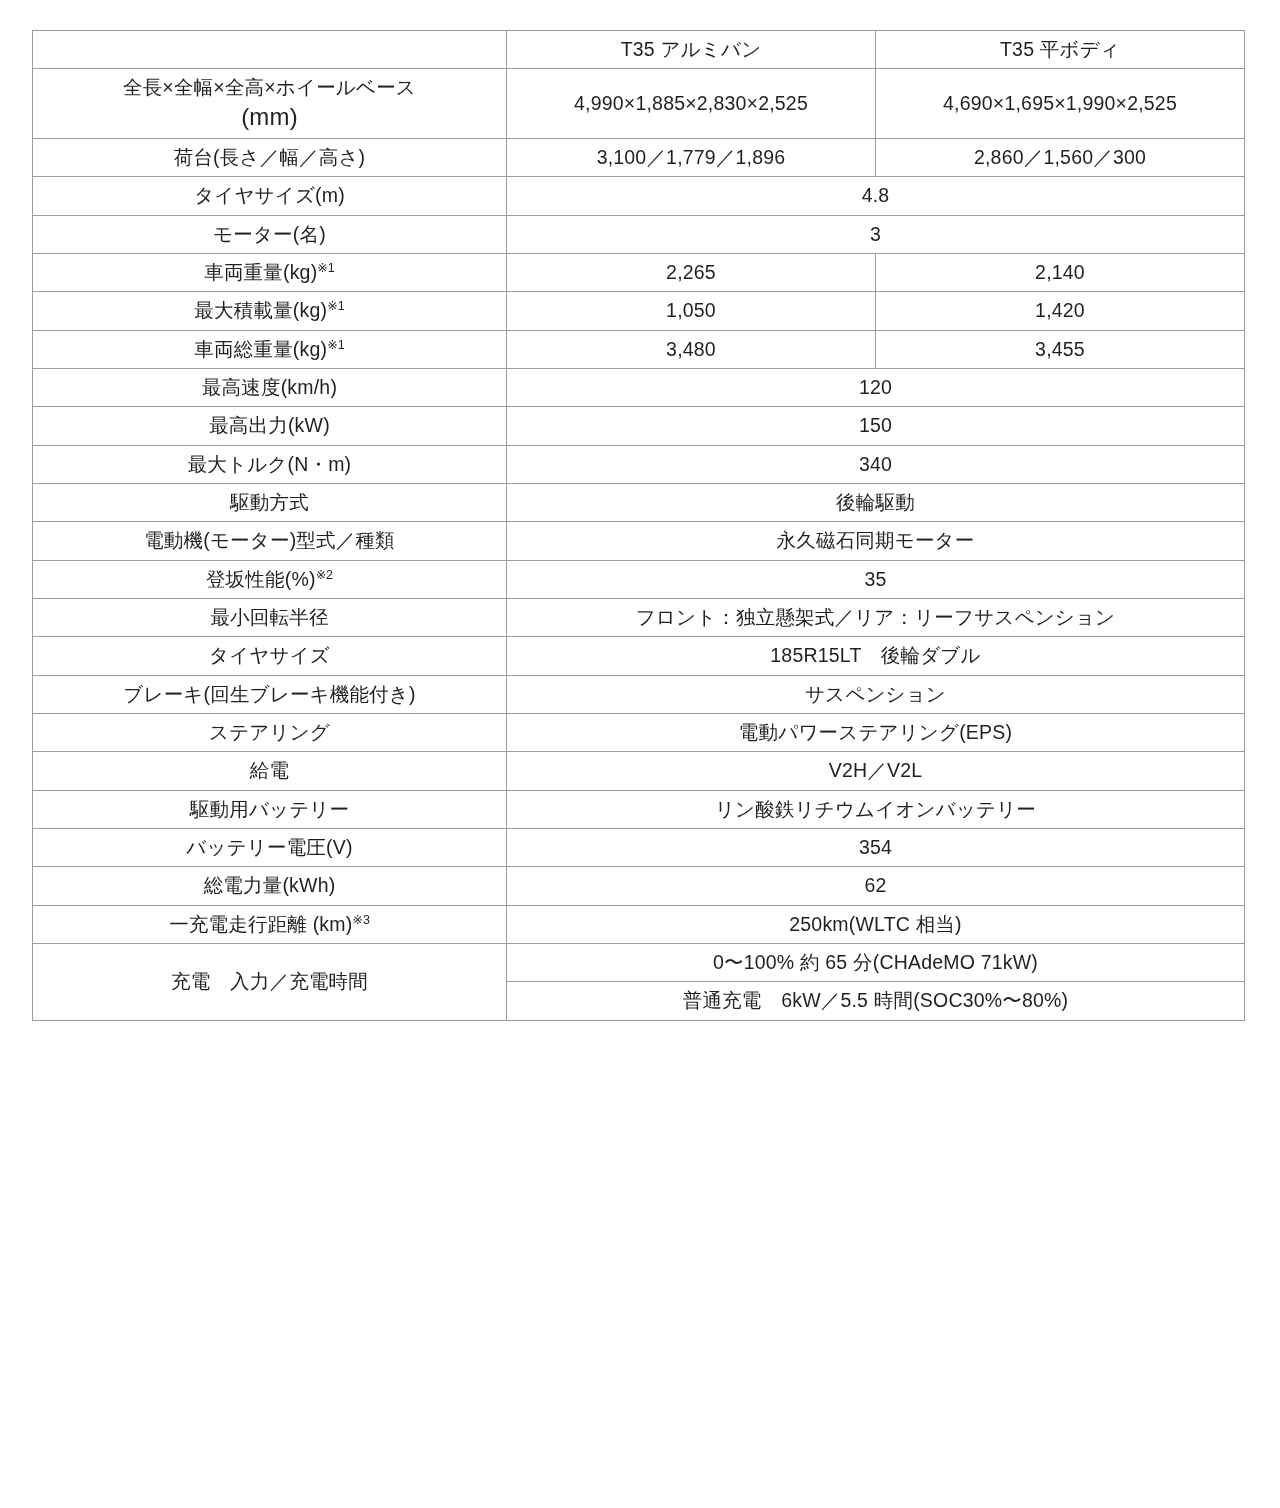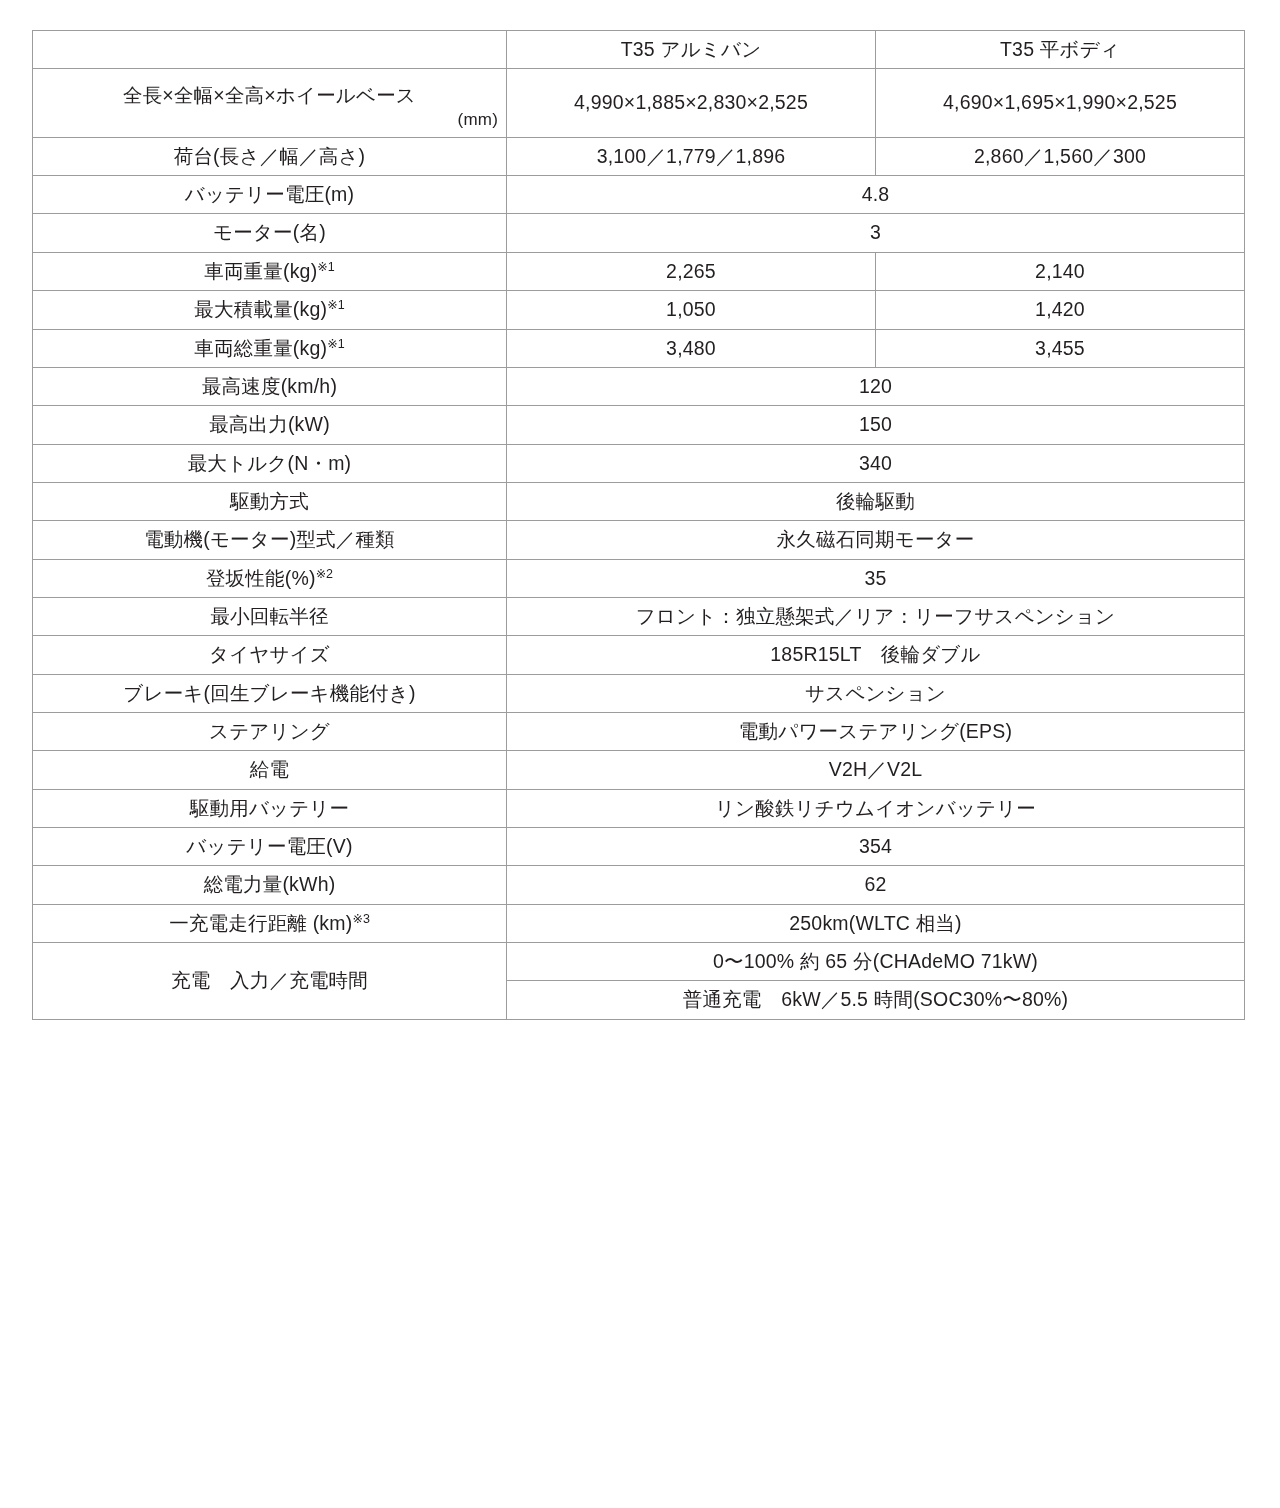--- a/index.html
+++ b/index.html
@@ -54,26 +54,24 @@
     border-right: 1px solid #9c9c9c;
   }
   .nowrap { white-space: nowrap; }
   .sup {
     font-size: 12.5px;
     vertical-align: 0.55em;
     letter-spacing: 0;
   }
   .two-line {
     display: block;
-    margin-top: 8px;
   }
   .sub {
     display: block;
-    font-size: 17px;
-    text-align: right;
+    font-size: 24px;
   }
   td.charge-label {
     padding: 8px 12px;
     margin-left: 12px;
   }
   td.charge-val {
     padding: 16px 8px;
   }
 </style>
 </head>
@@ -103,21 +101,21 @@
         <td class="tall nowrap">4,690×1,695×1,990×2,525</td>
       </tr>
 
       <tr>
         <td class="label">荷台(長さ／幅／高さ)</td>
         <td class="nowrap">3,100／1,779／1,896</td>
         <td class="nowrap">2,860／1,560／300</td>
       </tr>
 
       <tr>
-        <td class="label">バッテリー電圧(m)</td>
+        <td class="label">タイヤサイズ(m)</td>
         <td colspan="2">4.8</td>
       </tr>
 
       <tr>
         <td class="label">モーター(名)</td>
         <td colspan="2">3</td>
       </tr>
 
       <tr>
         <td class="label"><span>車両重量(kg)</span><span class="sup">※1</span></td>

